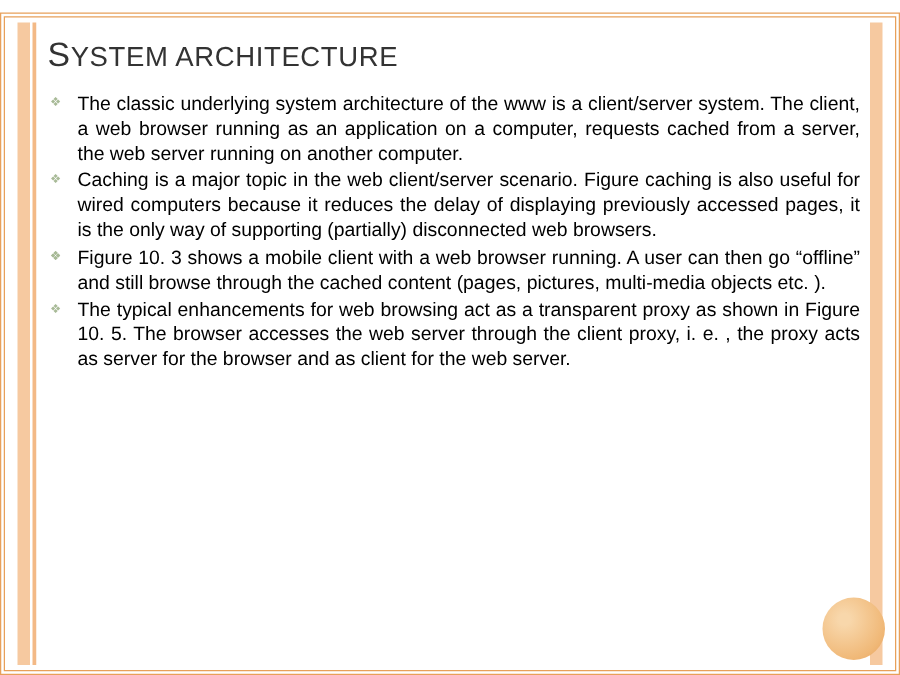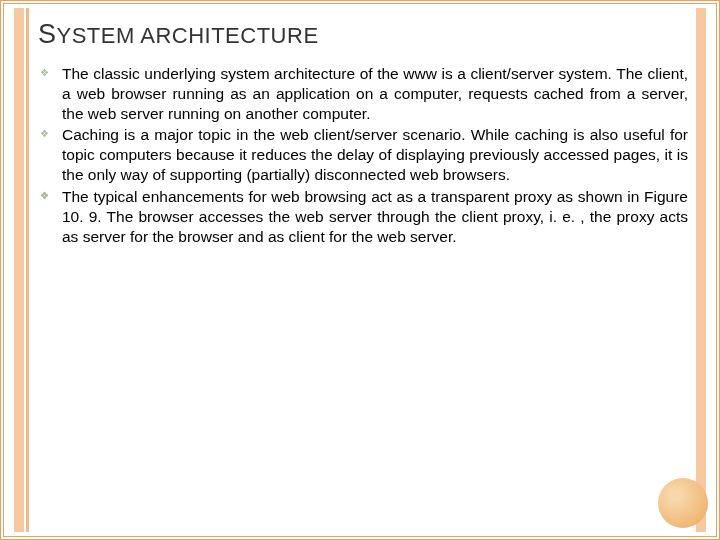--- a/index.html
+++ b/index.html
@@ -9,20 +9,21 @@
     font-family: Arial, Helvetica, sans-serif;
     position: relative;
     background: #fff;
   }
   .slide {
     position: absolute;
     inset: 0;
     border: 4px double #e8a05a;
     padding: 0;
     overflow: hidden;
+    margin-top: 10px;
   }
   
   .vbar {
     position: absolute;
     top: 4px;
     bottom: 4px;
     width: 10px;
   }
   .vbar.left { left: 10px; background: #f6c9a0; }
   .vbar.left-inner { left: 22px; background: #f3b986; width: 3px; }
@@ -101,29 +102,30 @@
   </div>
 
   <div class="content">
     <ul class="bullet-list">
       <li class="bullet-item">
         <span class="bullet-icon">❖</span>
         <span>The classic underlying system architecture of the www is a client/server system. The client, a web browser running as an application on a computer, requests cached from a server, the web server running on another computer.</span>
       </li>
       <li class="bullet-item">
         <span class="bullet-icon">❖</span>
-        <span>Caching is a major topic in the web client/server scenario. While caching is also useful for topic computers because it reduces the delay of displaying previously accessed pages, it is the only way of supporting (partially) disconnected web browsers.</span>
+        <span>Caching is a major topic in the web client/server scenario. Figure caching is also useful for wired computers because it reduces the delay of displaying previously accessed pages, it is the only way of supporting (partially) disconnected web browsers.</span>
       </li>
       <li class="bullet-item">
         <span class="bullet-icon">❖</span>
       </li>
       <li class="bullet-item">
         <span class="bullet-icon">❖</span>
+        <span>Figure 10. 3 shows a mobile client with a web browser running. A user can then go “offline” and still browse through the cached content (pages, pictures, multi-media objects etc. ).</span>
       </li>
       <li class="bullet-item">
         <span class="bullet-icon">❖</span>
-        <span>The typical enhancements for web browsing act as a transparent proxy as shown in Figure 10. 9. The browser accesses the web server through the client proxy, i. e. , the proxy acts as server for the browser and as client for the web server.</span>
+        <span>The typical enhancements for web browsing act as a transparent proxy as shown in Figure 10. 5. The browser accesses the web server through the client proxy, i. e. , the proxy acts as server for the browser and as client for the web server.</span>
       </li>
     </ul>
   </div>
 
   <div class="corner-circle"></div>
 </div>
 
 </body></html>

